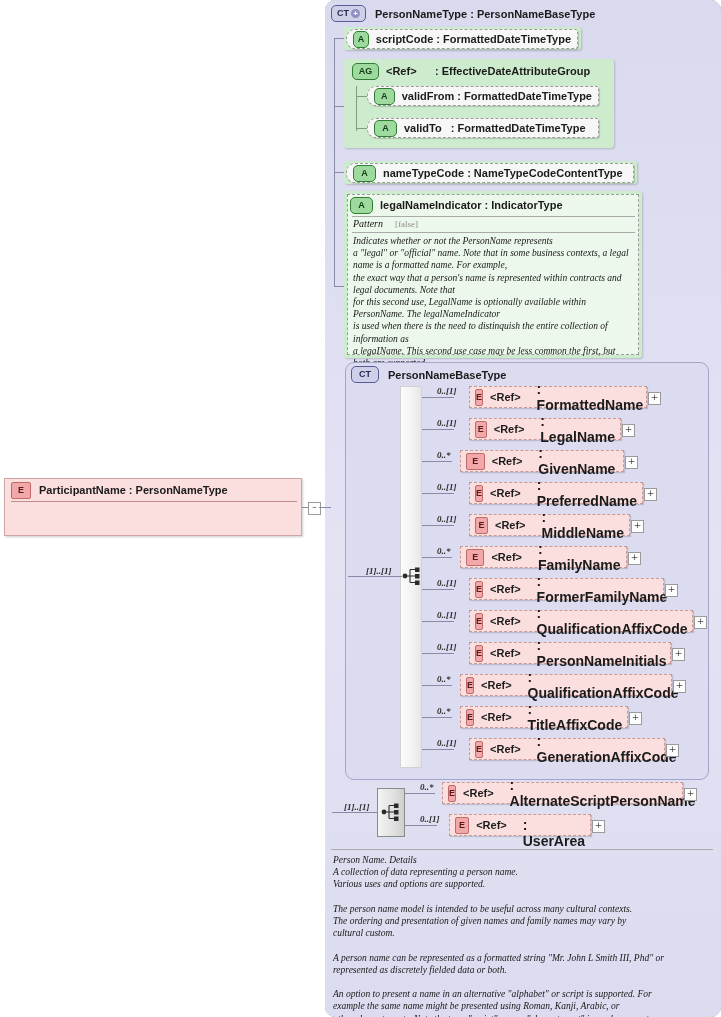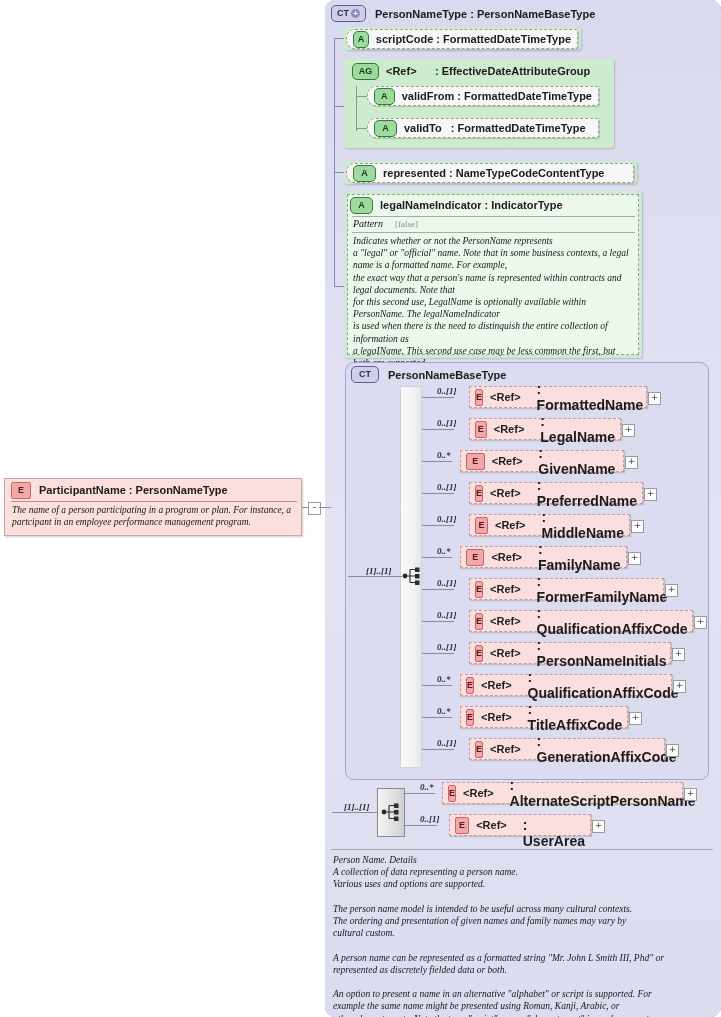--- a/index.html
+++ b/index.html
@@ -189,21 +189,21 @@
   <span class="attr-lbl">validFrom : FormattedDateTimeType</span>
 </div>
 <div class="abs attr-box" style="left:367px;top:118px;width:232px;height:20px;border-radius:9px 3px 3px 9px;">
   <span class="badge badge-a">A</span>
   <span class="attr-lbl">validTo   : FormattedDateTimeType</span>
 </div>
 
 <div class="abs green-panel" style="left:344px;top:161px;width:293px;height:23px;"></div>
 <div class="abs attr-box" style="left:346px;top:163px;width:288px;height:20px;border-radius:9px 3px 3px 9px;">
   <span class="badge badge-a">A</span>
-  <span class="attr-lbl">represented : NameTypeCodeContentType</span>
+  <span class="attr-lbl">nameTypeCode : NameTypeCodeContentType</span>
 </div>
 
 <div class="abs green-panel" style="left:344px;top:191px;width:298px;height:167px;"></div>
 <div class="abs" style="left:347px;top:194px;width:292px;height:161px;border:1px dashed #9b9b9b;background:rgba(250,252,248,.72);"></div>
 <div class="abs" style="left:350px;top:194px;display:flex;align-items:center;height:22px;">
   <span class="badge badge-a">A</span>
   <span class="attr-lbl">legalNameIndicator : IndicatorType</span>
 </div>
 <div class="abs sep" style="left:352px;top:216px;width:283px;"></div>
 <div class="abs pattern-row" style="left:353px;top:218px;width:283px;height:18px;">
@@ -396,20 +396,17 @@
 example the same name might be presented using Roman, Kanji, Arabic, or
 other character sets. Note the term "script" versus "character set" is used so as not
 to confuse this issue with concepts such as "character encoding".</div>
 
 <div class="abs" id="participant">
   <div class="hdr">
     <span class="badge badge-e">E</span>
     <span class="ttl">ParticipantName : PersonNameType</span>
   </div>
   <div style="position:absolute;left:6px;top:22px;width:286px;height:1px;background:#c08d8d;"></div>
-  <div class="body">
-    <div class="doc" style="width:286px;">The name of a person participating in a program or plan. For instance, a partcipant in an employee performance management program.</div>
-  </div>
 </div>
 
 <div class="abs hline" style="left:302px;top:507px;width:7px;"></div>
 <div class="minus-box" style="left:308px;top:502px;">–</div>
 <div class="abs hline" style="left:319px;top:507px;width:12px;"></div>
 
 </body></html>

